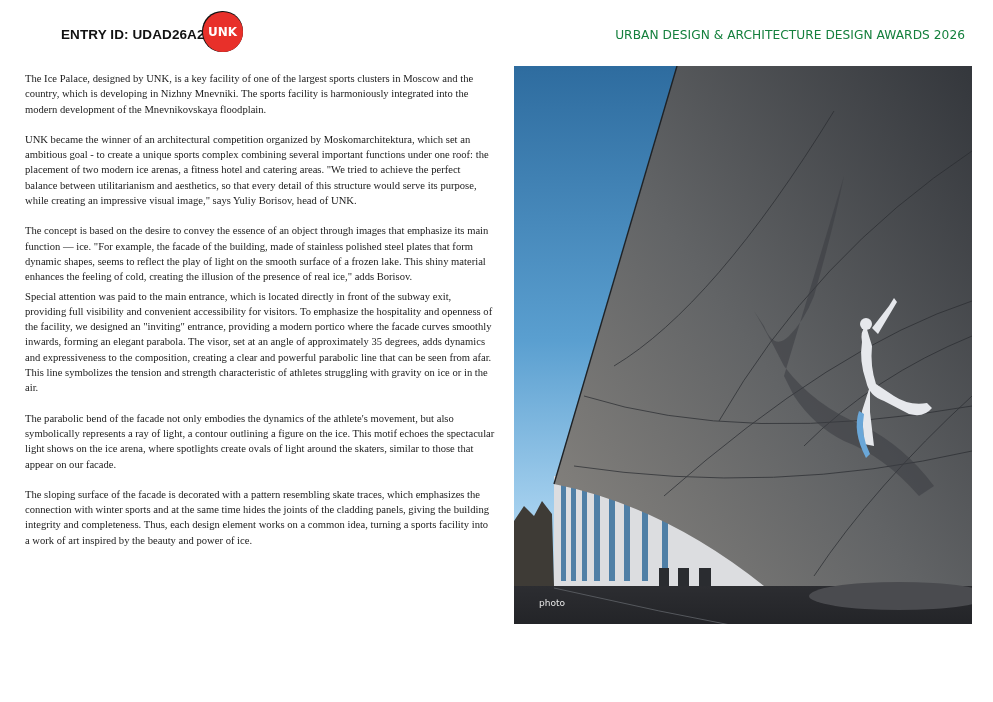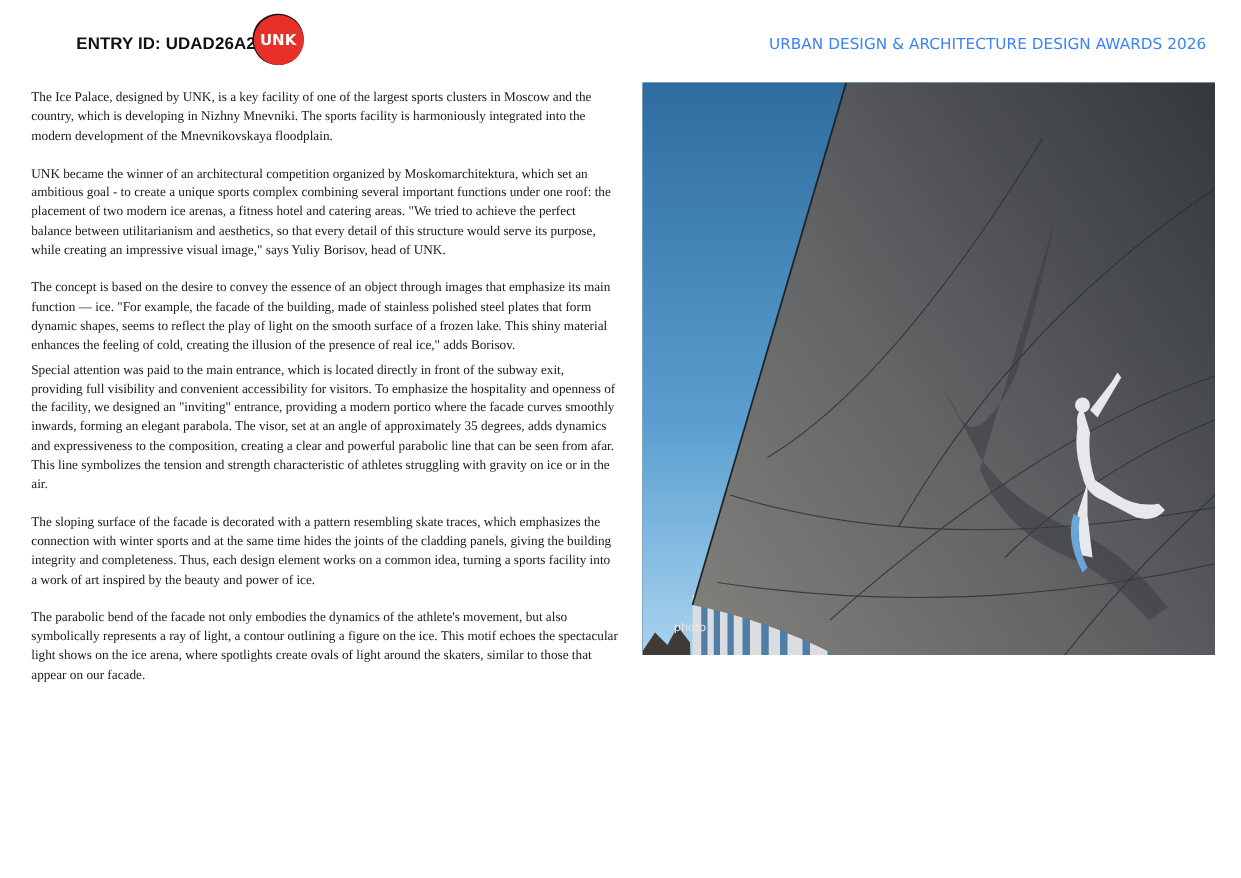--- a/index.html
+++ b/index.html
@@ -1,45 +1,45 @@
 <!DOCTYPE html>
 <html><head>
 <meta charset="utf-8">
 <style>
   html, body { margin:0; padding:0; background:#ffffff; }
   body { width:993px; height:702px; position:relative; overflow:hidden; font-family:"DejaVu Sans", "Liberation Sans", sans-serif; color:#1a1a1a; }
   .entry-id { position:absolute; left:25px; top:27px; font-family:"Liberation Sans", sans-serif; font-weight:bold; font-size:13.5px; letter-spacing:0.1px; color:#111;padding-left:36px; }
   .logo { position:absolute; left:202px; top:11px; width:41px; height:41px; background:#111; display:flex; align-items:center; justify-content:center;border-radius:20px; }
   .logo-circle { width:40px; height:40px; border-radius:50%; background:#e8302a; display:flex; align-items:center; justify-content:center; color:#fff; font-family:"DejaVu Sans", sans-serif; font-weight:bold; font-size:12px; }
-  .award-title { position:absolute; right:28px; top:28px; font-family:"DejaVu Sans", sans-serif; font-size:12.2px; color:#3b82f6; letter-spacing:0.05px; }
+  .award-title { position:absolute; right:28px; top:28px; font-family:"DejaVu Sans", sans-serif; font-size:12.2px; color:#15803d; letter-spacing:0.05px; }
   .body-text { position:absolute; left:25px; top:71px; width:470px; font-family:Liberation Serif, serif; font-size:10.6px; line-height:15.3px; color:#1a1a1a; }
   .body-text p { margin:0 0 15px 0; }
   .body-text p.tight { margin-bottom:4px; }
-  .photo { position:absolute; left:514px; top:66px; width:458px; height:458px; overflow:hidden; background:#0c4a6e; }
+  .photo { position:absolute; left:514px; top:66px; width:458px; height:558px; overflow:hidden; background:#000000; }
   .photo svg { display:block; }
   .photo-caption { position:absolute; left:25px; bottom:16px; font-family:"DejaVu Sans", sans-serif; font-size:9px; color:#e6e6e6; }
 </style>
 </head>
 <body>
 
 <div class="entry-id">ENTRY ID: UDAD26A2197</div>
 
 <div class="logo">
   <div class="logo-circle">UNK</div>
 </div>
 
 <div class="award-title">URBAN DESIGN &amp; ARCHITECTURE DESIGN AWARDS 2026</div>
 
 <div class="body-text">
   <p>The Ice Palace, designed by UNK, is a key facility of one of the largest sports clusters in Moscow and the country, which is developing in Nizhny Mnevniki. The sports facility is harmoniously integrated into the modern development of the Mnevnikovskaya floodplain.</p>
   <p>UNK became the winner of an architectural competition organized by Moskomarchitektura, which set an ambitious goal - to create a unique sports complex combining several important functions under one roof: the placement of two modern ice arenas, a fitness hotel and catering areas. "We tried to achieve the perfect balance between utilitarianism and aesthetics, so that every detail of this structure would serve its purpose, while creating an impressive visual image," says Yuliy Borisov, head of UNK.</p>
   <p class="tight">The concept is based on the desire to convey the essence of an object through images that emphasize its main function — ice. "For example, the facade of the building, made of stainless polished steel plates that form dynamic shapes, seems to reflect the play of light on the smooth surface of a frozen lake. This shiny material enhances the feeling of cold, creating the illusion of the presence of real ice," adds Borisov.</p>
   <p>Special attention was paid to the main entrance, which is located directly in front of the subway exit, providing full visibility and convenient accessibility for visitors. To emphasize the hospitality and openness of the facility, we designed an "inviting" entrance, providing a modern portico where the facade curves smoothly inwards, forming an elegant parabola. The visor, set at an angle of approximately 35 degrees, adds dynamics and expressiveness to the composition, creating a clear and powerful parabolic line that can be seen from afar. This line symbolizes the tension and strength characteristic of athletes struggling with gravity on ice or in the air.</p>
+  <p>The parabolic bend of the facade not only embodies the dynamics of the athlete's movement, but also symbolically represents a ray of light, a contour outlining a figure on the ice. This motif echoes the spectacular light shows on the ice arena, where spotlights create ovals of light around the skaters, similar to those that appear on our facade.</p>
   <p>The sloping surface of the facade is decorated with a pattern resembling skate traces, which emphasizes the connection with winter sports and at the same time hides the joints of the cladding panels, giving the building integrity and completeness. Thus, each design element works on a common idea, turning a sports facility into a work of art inspired by the beauty and power of ice.</p>
-  <p>The parabolic bend of the facade not only embodies the dynamics of the athlete's movement, but also symbolically represents a ray of light, a contour outlining a figure on the ice. This motif echoes the spectacular light shows on the ice arena, where spotlights create ovals of light around the skaters, similar to those that appear on our facade.</p>
 </div>
 
 <div class="photo">
   <svg width="458" height="610" viewBox="0 0 458 610">
     <defs>
       <linearGradient id="sky" x1="0" y1="0" x2="0" y2="1">
         <stop offset="0" stop-color="#2e6c9f"></stop>
         <stop offset="0.45" stop-color="#5a9fd0"></stop>
         <stop offset="0.75" stop-color="#a9d3f0"></stop>
         <stop offset="1" stop-color="#c5def0"></stop>

